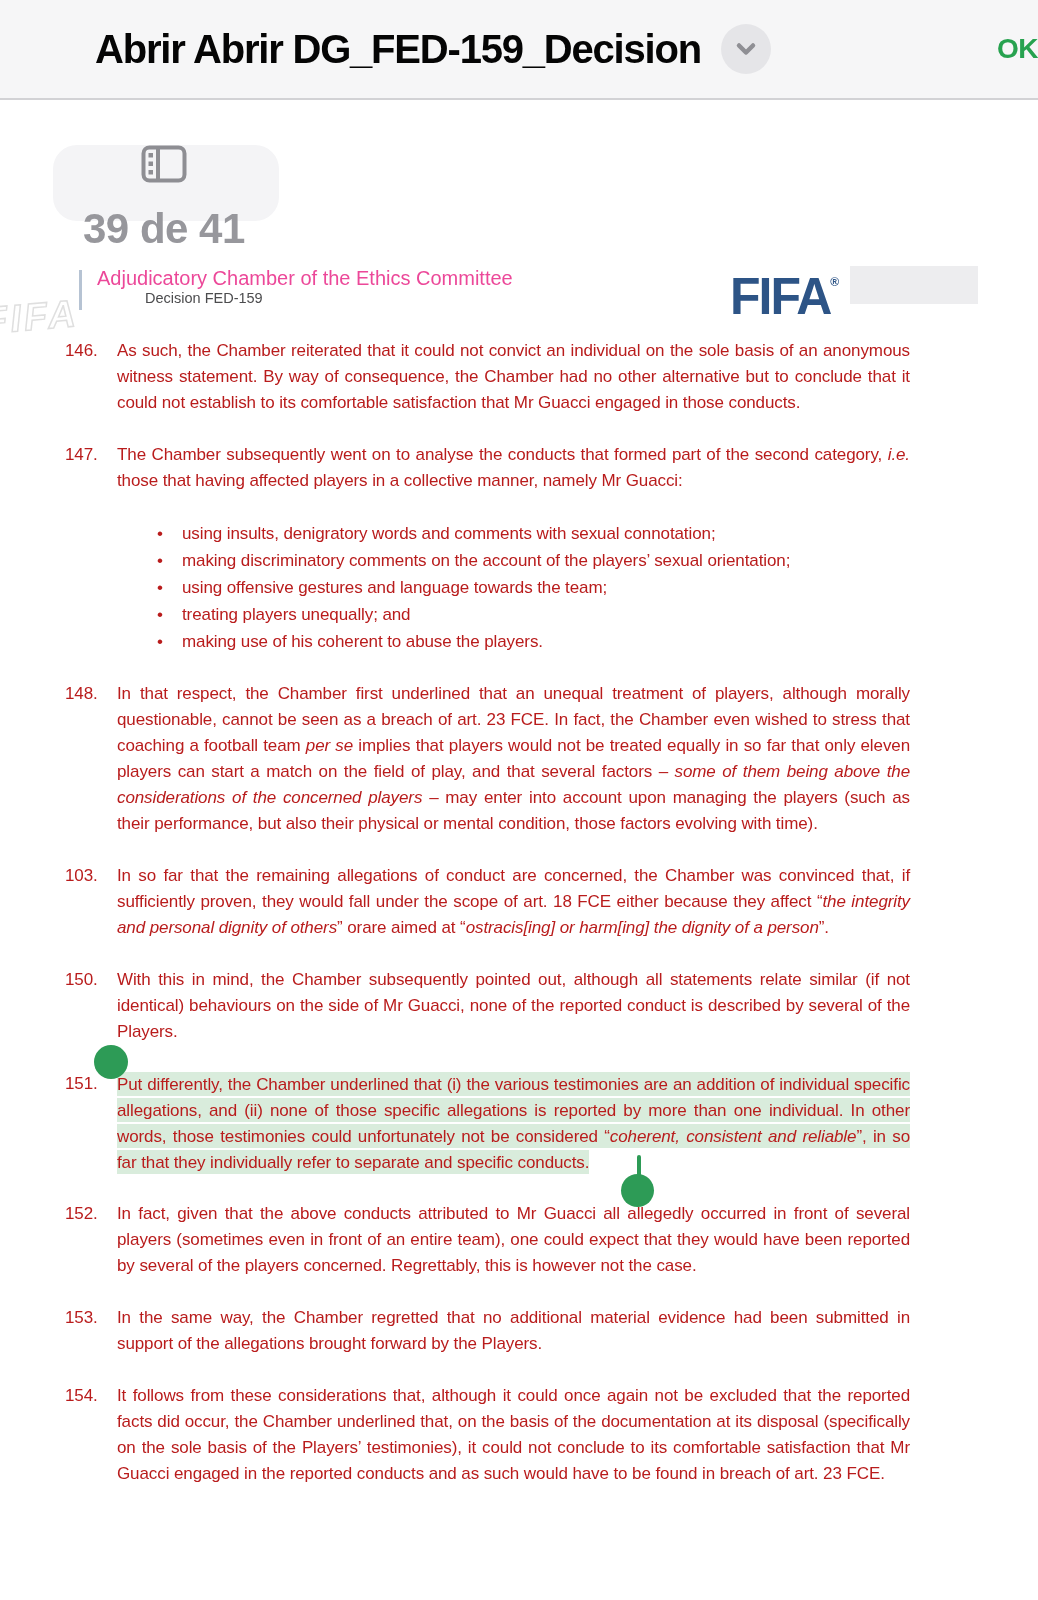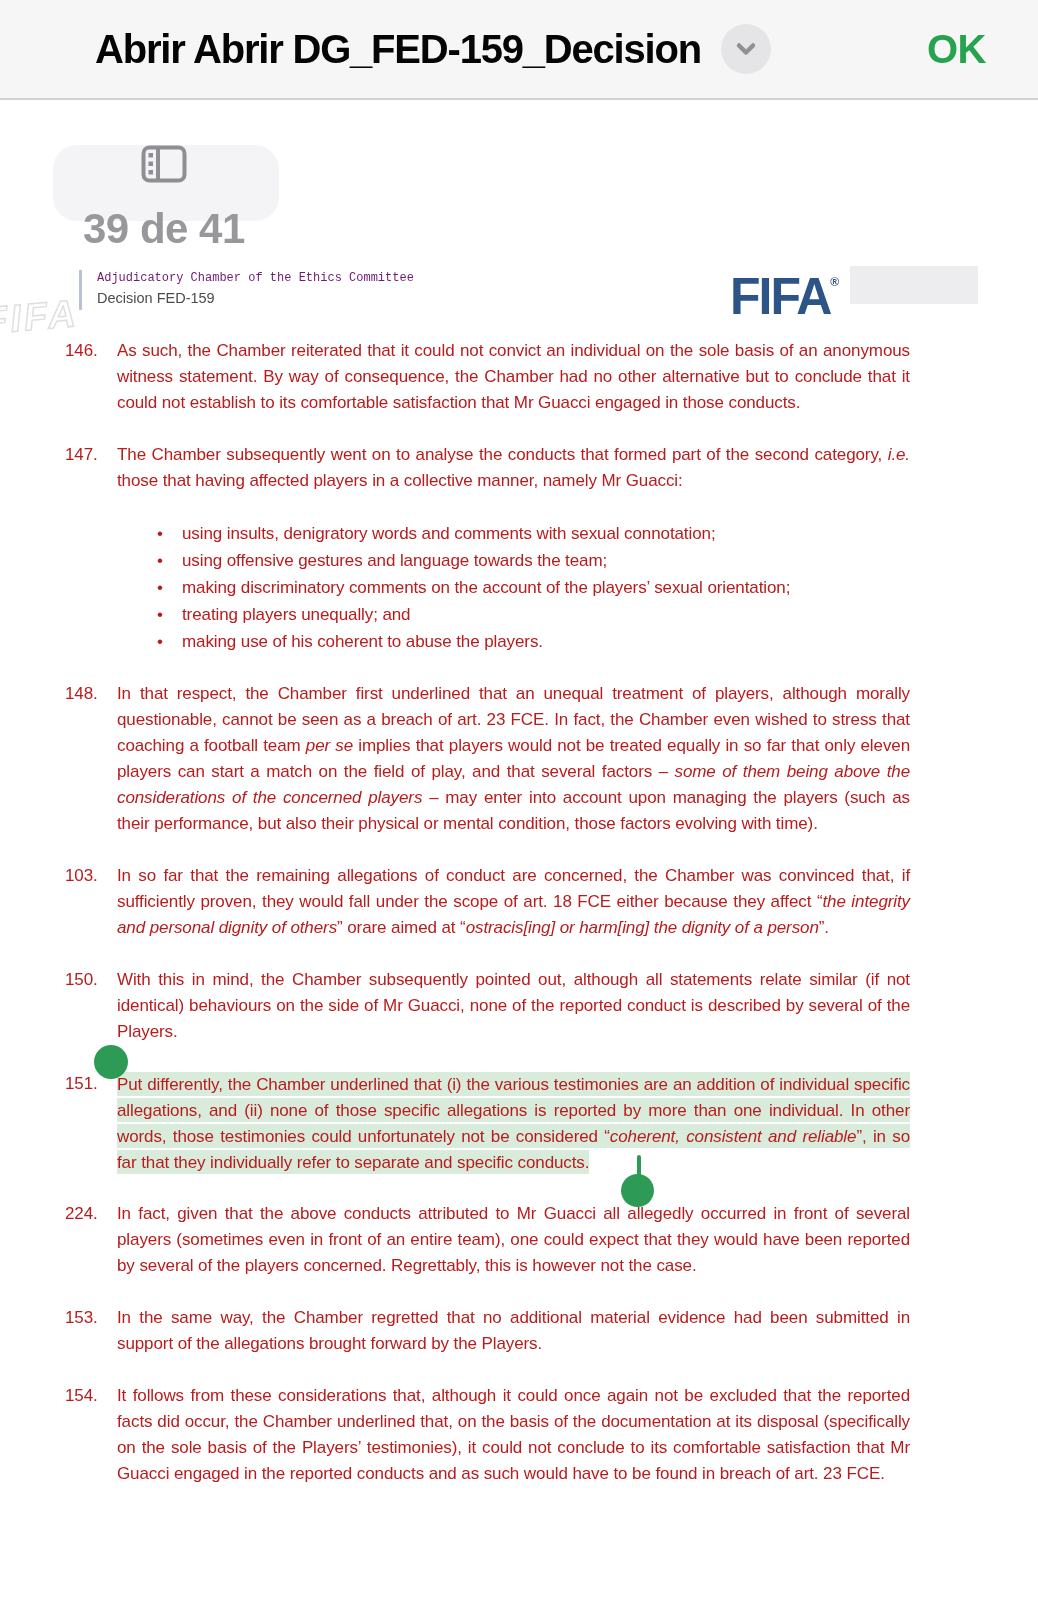--- a/index.html
+++ b/index.html
@@ -16,39 +16,39 @@
   .topbar-title {
     margin-left:95px; font-size:40px; font-weight:700; color:#050505;
     letter-spacing:-1.2px; white-space:nowrap;
   }
   .chev-btn {
     margin-left:20px; width:50px; height:50px; border-radius:50%;
     background:#e5e5e8; display:flex; align-items:center; justify-content:center;
     border:none; cursor:pointer; flex:0 0 auto;
   }
   .ok-btn {
-    margin-left:auto; margin-right:52px; font-size:40px; font-weight:700;
+    margin-left:auto; font-size:28px; font-weight:700;
     color:#27a24f; background:none; border:none; cursor:pointer;
     font-family:inherit; letter-spacing:-0.5px;
   }
 
   
   .page-pill {
     position:absolute; top:145px; left:53px; height:76px;
     border-radius:24px; background:#f4f4f6;
     display:inline-flex; align-items:center; padding:0 34px 0 30px; gap:22px;flex-direction:column;
   }
   .page-pill-label { font-size:42px; font-weight:600; color:#97979c; letter-spacing:-0.5px; }
 
   
   .doc-header { position:absolute; top:268px; left:79px; }
   .hdr-bar { position:absolute; left:0; top:2px; width:3px; height:40px; background:#b6c3d3; }
   .hdr-lines { margin-left:18px; }
-  .hdr-org { font-size:12px; color:#701a75; line-height:20px;font-family:Liberation Mono, monospace; }
-  .hdr-decision { font-size:14.5px; color:#4c4c4e; line-height:20px; }
+  .hdr-org { font-size:20px; color:#ec4899; line-height:20px; }
+  .hdr-decision { font-size:14.5px; color:#4c4c4e; line-height:20px;margin-left:48px; }
 
   .fifa-logo {
     position:absolute; top:258px; left:730px; color:#2d5486;
     font-size:50px; font-weight:800; letter-spacing:-2px; font-stretch:condensed;
     transform:scaleY(1.02); line-height:48px; white-space:nowrap;
   }
   .fifa-reg { font-size:12px; font-weight:700; vertical-align:28px; letter-spacing:0; }
   .redacted-box { position:absolute; top:266px; left:850px; width:128px; height:38px; background:#ededef; }
 
   .doc-watermark {
@@ -137,22 +137,22 @@
       <span class="ptext"><span>As such, the Chamber reiterated that it could not convict an individual on the sole basis of an anonymous witness statement. By way of consequence, the Chamber had no other alternative but to conclude that it could not establish to its comfortable satisfaction that Mr Guacci engaged in those conducts.</span></span>
     </div>
 
     <div class="para">
       <span class="pnum">147.</span>
       <span class="ptext"><span>The Chamber subsequently went on to analyse the conducts that formed part of the second category, </span><i>i.e.</i><span> those that having affected players in a collective manner, namely Mr Guacci:</span></span>
     </div>
 
     <ul class="bullet-list">
         <li>using insults, denigratory words and comments with sexual connotation;</li>
+        <li>making discriminatory comments on the account of the players’ sexual orientation;</li>
         <li>using offensive gestures and language towards the team;</li>
-        <li>making discriminatory comments on the account of the players’ sexual orientation;</li>
         <li>treating players unequally; and</li>
         <li>making use of his coherent to abuse the players.</li>
       </ul>
 
     <div class="para">
       <span class="pnum">148.</span>
       <span class="ptext"><span>In that respect, the Chamber first underlined that an unequal treatment of players, although morally questionable, cannot be seen as a breach of art. 23 FCE. In fact, the Chamber even wished to stress that coaching a football team </span><i>per se</i><span> implies that players would not be treated equally in so far that only eleven players can start a match on the field of play, and that several factors – </span><i>some of them being above the considerations of the concerned players</i><span> – may enter into account upon managing the players (such as their performance, but also their physical or mental condition, those factors evolving with time).</span></span>
     </div>
 
     <div class="para">
@@ -167,21 +167,21 @@
 
     <div class="para">
       <span class="pnum">151.</span>
       <span class="ptext hl"><span>Put differently, the Chamber underlined that (i) the various testimonies are an addition of individual specific allegations, and (ii) none of those specific allegations is reported by more than one individual. In other words, those testimonies could unfortunately not be considered “</span><i>coherent, consistent and reliable</i><span>”, in so far that they individually refer to separate and specific conducts.</span></span>
       <span class="sel-handle-start"></span>
       <span class="sel-handle-end-stem"></span>
       <span class="sel-handle-end"></span>
     </div>
 
     <div class="para">
-      <span class="pnum">224.</span>
+      <span class="pnum">152.</span>
       <span class="ptext"><span>In fact, given that the above conducts attributed to Mr Guacci all allegedly occurred in front of several players (sometimes even in front of an entire team), one could expect that they would have been reported by several of the players concerned. Regrettably, this is however not the case.</span></span>
     </div>
 
     <div class="para">
       <span class="pnum">153.</span>
       <span class="ptext"><span>In the same way, the Chamber regretted that no additional material evidence had been submitted in support of the allegations brought forward by the Players.</span></span>
     </div>
 
     <div class="para">
       <span class="pnum">154.</span>

